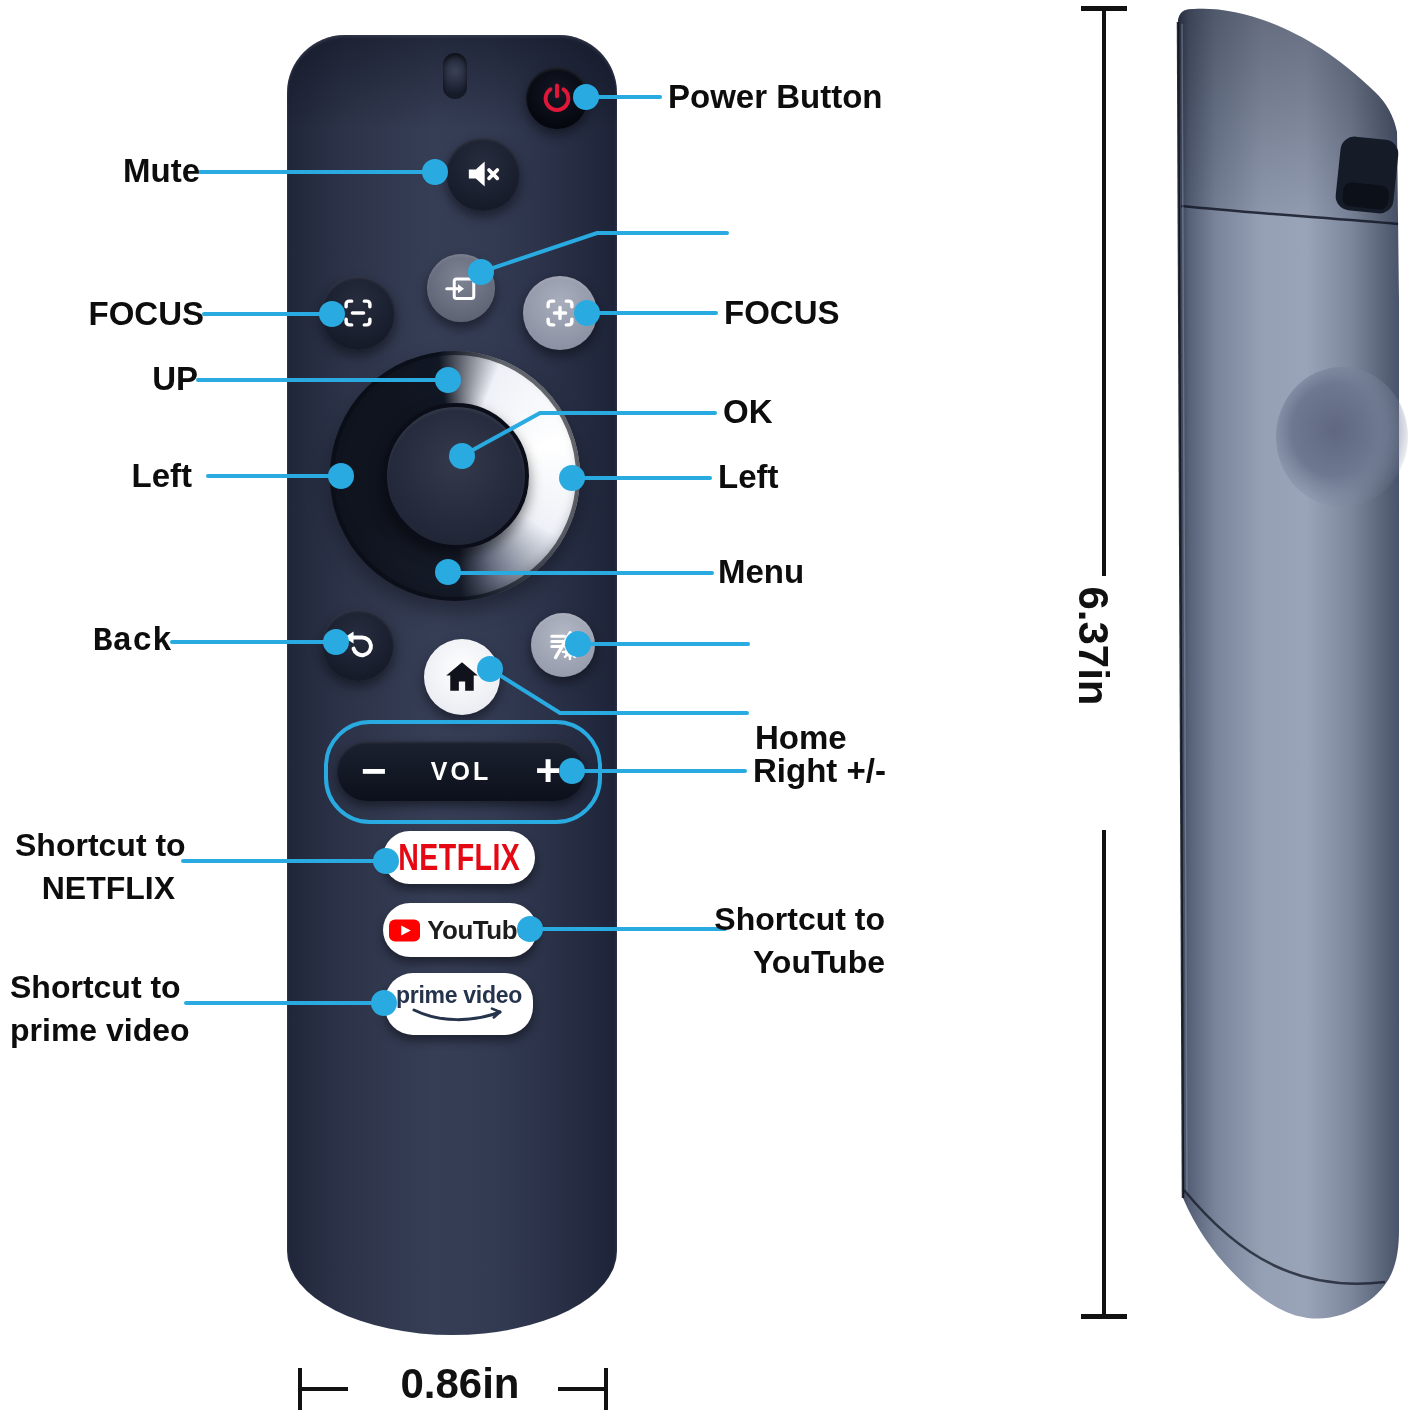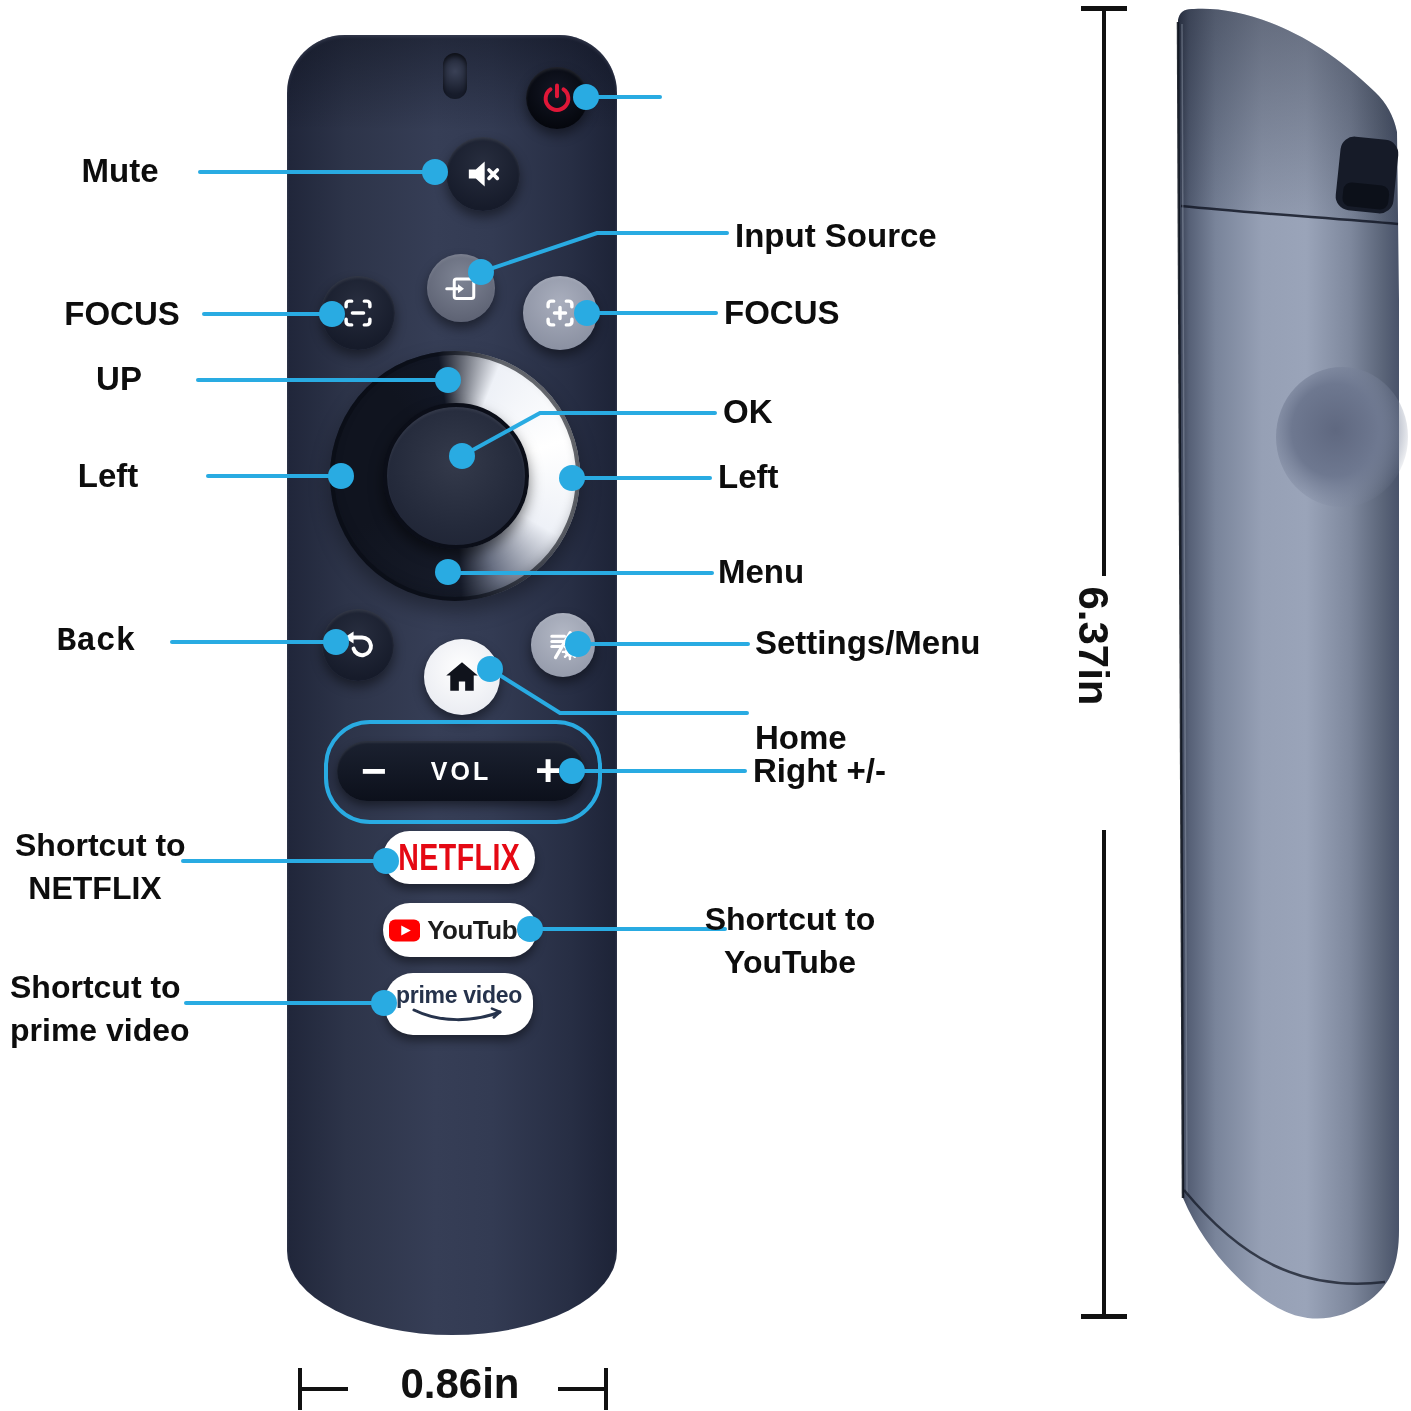--- a/index.html
+++ b/index.html
@@ -65,21 +65,21 @@
   .pill.netflix{left:96px;top:796px;width:152px;height:53px;}
   .pill.netflix span{color:#e50914;font-weight:bold;font-size:31px;letter-spacing:.5px;
     transform:scale(.92,1.22);}
   .pill.youtube{left:96px;top:868px;width:154px;height:54px;gap:7px;}
   .pill.youtube span{color:#1c1c1c;font-weight:bold;font-size:26px;letter-spacing:-.5px;}
   .pill.prime{left:98px;top:938px;width:148px;height:62px;flex-direction:column;gap:0;}
   .pill.prime span{color:#26334c;font-weight:bold;font-size:23px;letter-spacing:-.3px;line-height:1;}
 
   
   .lbl{position:absolute;font-weight:bold;font-size:33px;line-height:1.26;color:#0d0d0d;white-space:nowrap;}
-  .lbl.r{text-align:center;}
+  .lbl.r{text-align:right;}
   .lbl.two{font-size:32px;line-height:43px;}
 
   .overlay{position:absolute;left:0;top:0;pointer-events:none;}
 
   
   .dim{position:absolute;background:#111;}
   .dim-text{position:absolute;font-weight:bold;font-size:42px;color:#111;text-align:center;}
   .dim-text.vert{transform:rotate(90deg);transform-origin:center;}
 
   .side-svg{position:absolute;left:1170px;top:0;}
@@ -238,26 +238,25 @@
 
   <div class="lbl r two" style="left:15px;top:824px;width:160px;">
     <div>Shortcut to</div>
     <div>NETFLIX</div>
   </div>
   <div class="lbl r two" style="left:10px;top:966px;width:168px;">
     <div>Shortcut to</div>
     <div>prime video</div>
   </div>
 
-  <div class="lbl" style="left:735px;top:215px;">Input Source</div>
+  <div class="lbl" style="left:668px;top:76px;">Power Button</div>
   <div class="lbl" style="left:724px;top:292px;">FOCUS</div>
   <div class="lbl" style="left:723px;top:391px;">OK</div>
   <div class="lbl" style="left:718px;top:456px;">Left</div>
   <div class="lbl" style="left:718px;top:551px;">Menu</div>
-  <div class="lbl" style="left:755px;top:622px;">Settings/Menu</div>
   <div class="lbl" style="left:755px;top:693px;margin-top:24px;">Home</div>
   <div class="lbl" style="left:753px;top:750px;">Right +/-</div>
 
   <div class="lbl r two" style="left:695px;top:898px;width:190px;">
     <div>Shortcut to</div>
     <div>YouTube</div>
   </div>
 
   <svg class="side-svg" width="241" height="1340" viewBox="0 0 241 1340">
     <defs>

